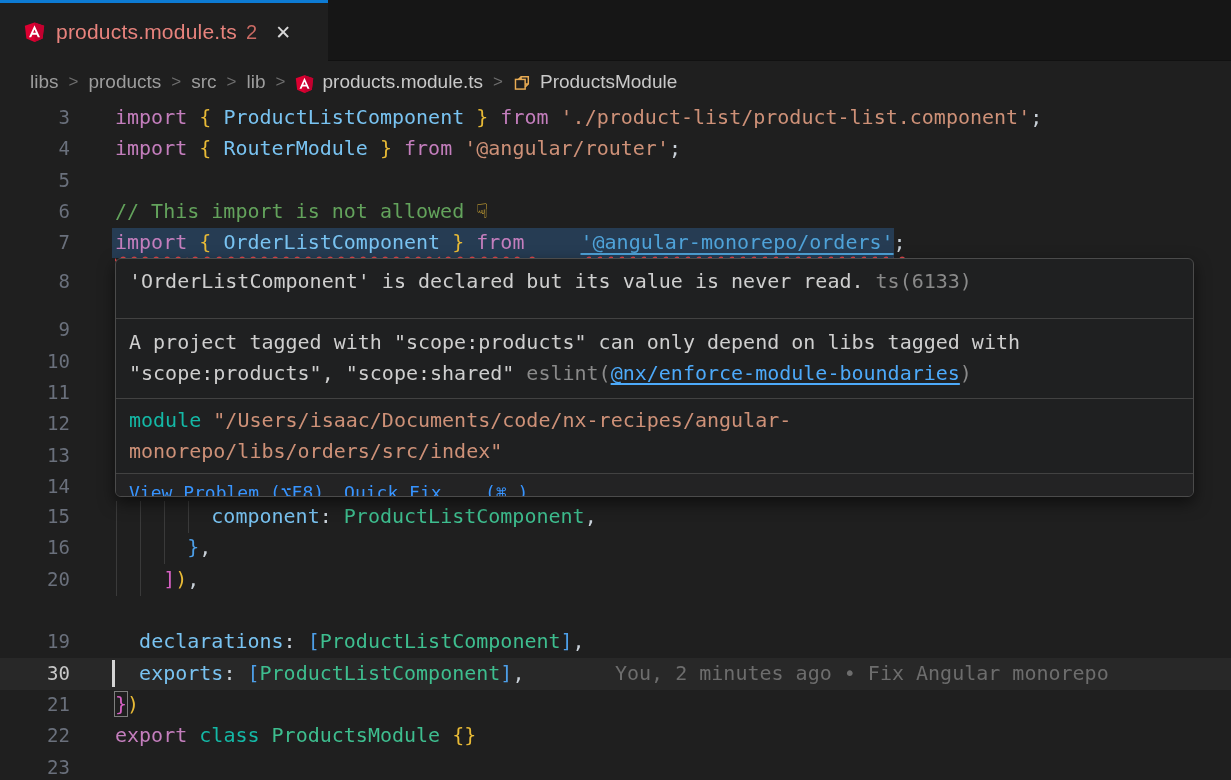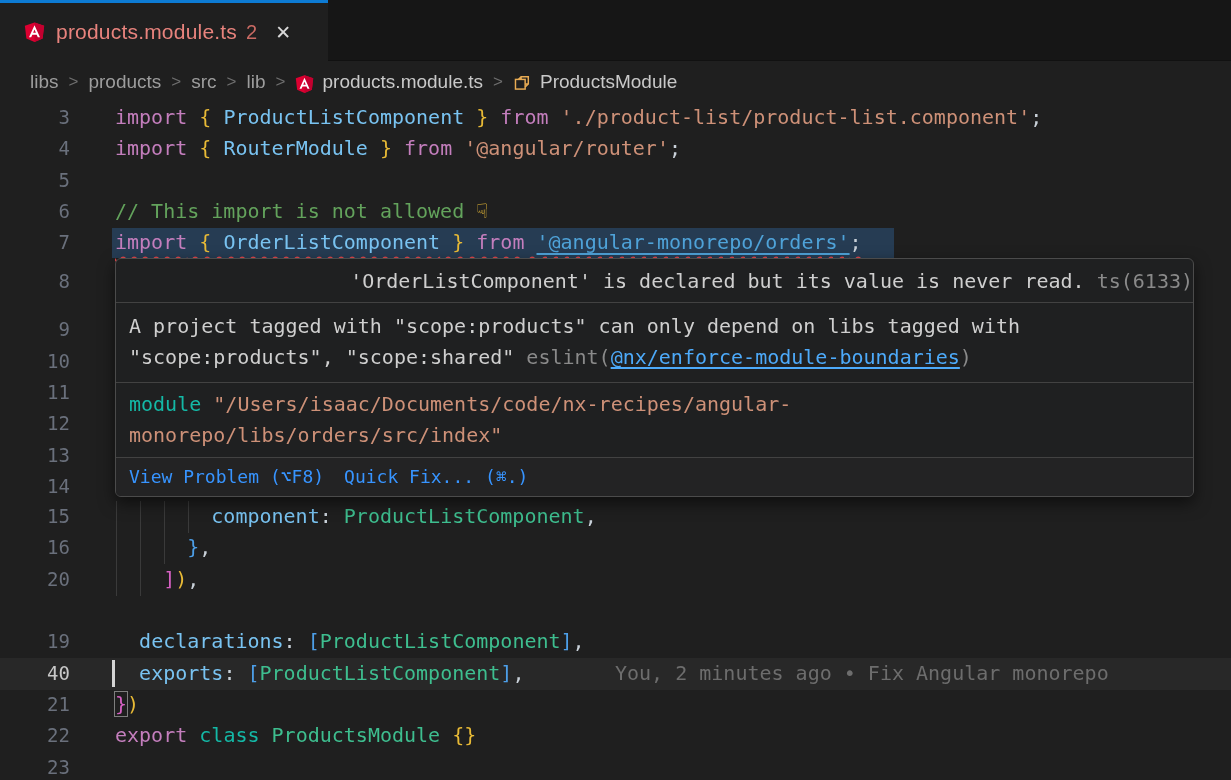--- a/index.html
+++ b/index.html
@@ -28,34 +28,34 @@
   #editor { position:absolute; left:0; top:102px; width:1231px; height:678px; background:#1F1F1F; }
   .row { position:absolute; left:0; width:1231px; height:32px; }
   .gutter-num { position:absolute; left:0; top:0; width:70px; height:32px; text-align:right;
     font:19px/31.35px "DejaVu Sans Mono",monospace; color:#6A707C; }
   .gutter-num.cur { color:#C8C8C8; }
   .code { position:absolute; left:115px; top:0; font:20px/31.35px "DejaVu Sans Mono",monospace;
     white-space:pre; letter-spacing:0; }
   .t-kw{color:#C47EBD} .t-kb{color:#14b8a6} .t-id{color:#79C3F1} .t-type{color:#3EBE8F}
   .t-str{color:#CE9178} .t-cm{color:#63A35C} .t-pl{color:#D6D6D6} .t-pu{color:#C9D1D9}
   .t-b1{color:#E8BA36} .t-b2{color:#D661C3} .t-b3{color:#4D9FE8} .t-emoji{color:#E8BA36}
-  .t-strlink{color:#4FA3D9; text-decoration:underline; text-underline-offset:4px;}
+  .t-strlink{color:#4FA3D9; text-decoration:underline; text-underline-offset:4px;margin-left:44px;}
   .t-match{ outline:1px solid #7E7E7E; }
   .squiggle { text-decoration:underline wavy #E5484D; text-decoration-thickness:2px; text-underline-offset:7px; }
   .sel { position:absolute; left:112px; top:1px; width:782px; height:30px; background:#263C53; }
   .curline { position:absolute; left:0; top:0; width:1231px; height:32px; background:rgba(255,255,255,.045); }
   .cursor { position:absolute; left:112px; top:2px; width:3px; height:27px; background:#D4D4D4; }
   .guide { position:absolute; top:0; width:1px; height:32px; background:#3A3A3A; }
   .blame { position:absolute; left:615px; top:0; font:20px/31.35px "DejaVu Sans Mono",monospace; color:#6D6D6D; }
   
   #hover { position:absolute; left:115px; top:258px; width:1079px; height:239px;
     background:#1F2021; border:1px solid #4B4B4B; border-radius:6px;
     box-shadow:0 6px 16px rgba(0,0,0,.55); overflow:hidden; }
   .hsec { border-bottom:1px solid #424242; font:20px/31.4px "DejaVu Sans Mono",monospace; padding-left:13px; white-space:pre; }
-  #hsec1 { height:44px; padding-top:7px;text-align:right; }
+  #hsec1 { height:60px; padding-top:7px; }
   #hsec2 { height:80px; padding-top:8px; }
   #hsec3 { height:75px; padding-top:6px; }
   .t-msg{color:#CFCFCF} .t-dim{color:#8A8A8A}
   .t-link{color:#4DAAFA; text-decoration:underline; text-underline-offset:3px; cursor:pointer;}
   #hactions { height:38px; background:#232324; display:flex; align-items:center; gap:20px;
     padding-left:13px; border-bottom:none; }
   .haction { font-size:18px; color:#3794FF; cursor:pointer; white-space:nowrap; }
 </style>
 </head>
 <body>
@@ -162,21 +162,21 @@
         <div class="guide" style="left: 139.6px;"></div>
         <div class="gutter-num">20</div>
         <pre class="code"><span class="t-pl">    </span><span class="t-b2">]</span><span class="t-b1">)</span><span class="t-pu">,</span></pre>
       </div>
       <div class="row" style="top: 524.4px;">
         <div class="gutter-num">19</div>
         <pre class="code"><span class="t-pl">  </span><span class="t-id">declarations</span><span class="t-pu">:</span><span class="t-pl"> </span><span class="t-b3">[</span><span class="t-type">ProductListComponent</span><span class="t-b3">]</span><span class="t-pu">,</span></pre>
       </div>
       <div class="row" style="top: 555.75px;">
         <div class="curline"></div>
-        <div class="gutter-num cur">40</div>
+        <div class="gutter-num cur">30</div>
         <pre class="code"><span class="t-pl">  </span><span class="t-id">exports</span><span class="t-pu">:</span><span class="t-pl"> </span><span class="t-b3">[</span><span class="t-type">ProductListComponent</span><span class="t-b3">]</span><span class="t-pu">,</span></pre>
         <div class="cursor"></div>
         <div class="blame">You, 2 minutes ago • Fix Angular monorepo</div>
       </div>
       <div class="row" style="top: 587.1px;">
         <div class="gutter-num">21</div>
         <pre class="code"><span class="t-b2 t-match">}</span><span class="t-b1">)</span></pre>
       </div>
       <div class="row" style="top: 618.45px;">
         <div class="gutter-num">22</div>

